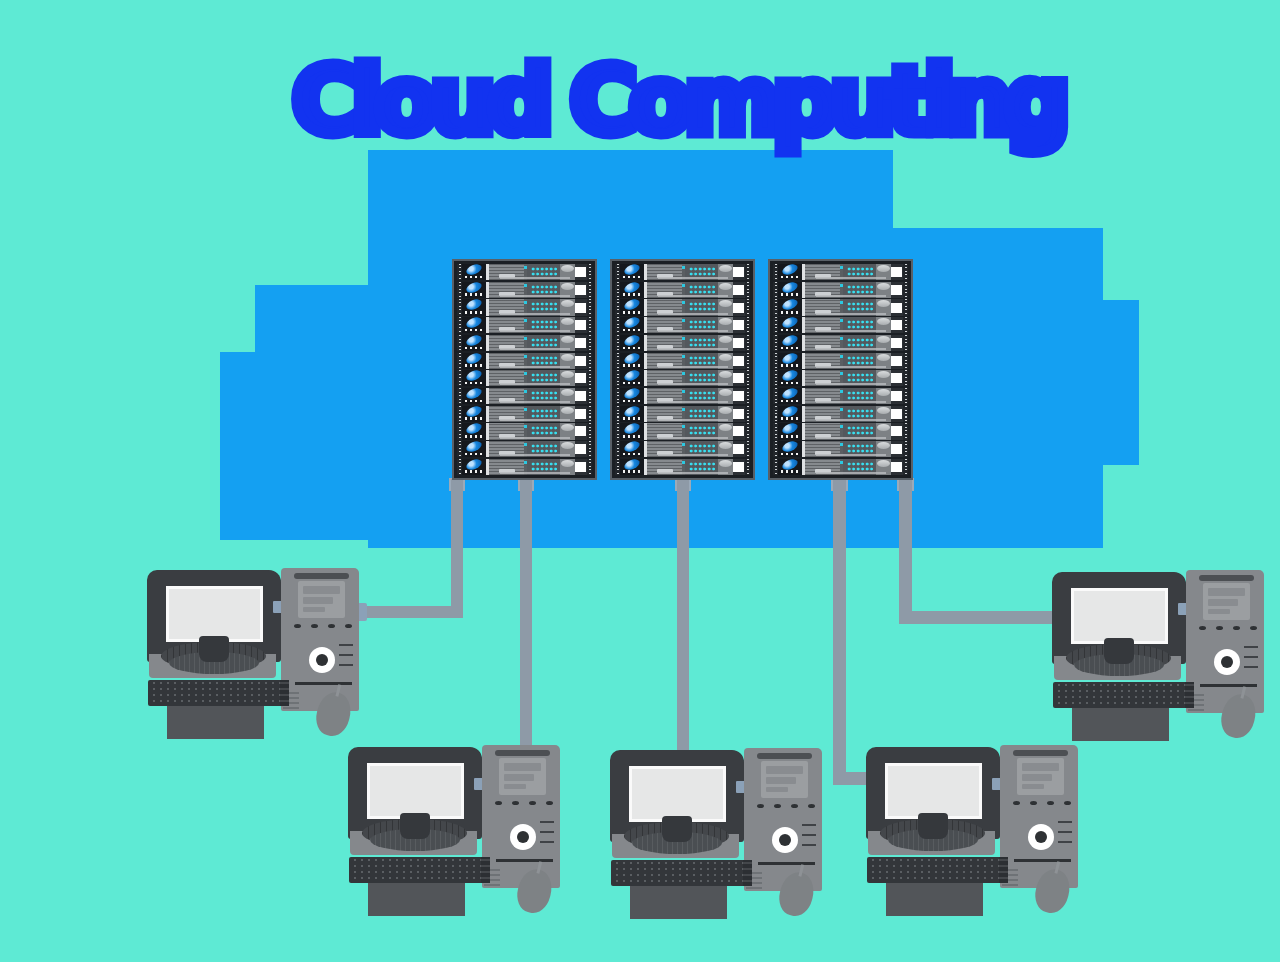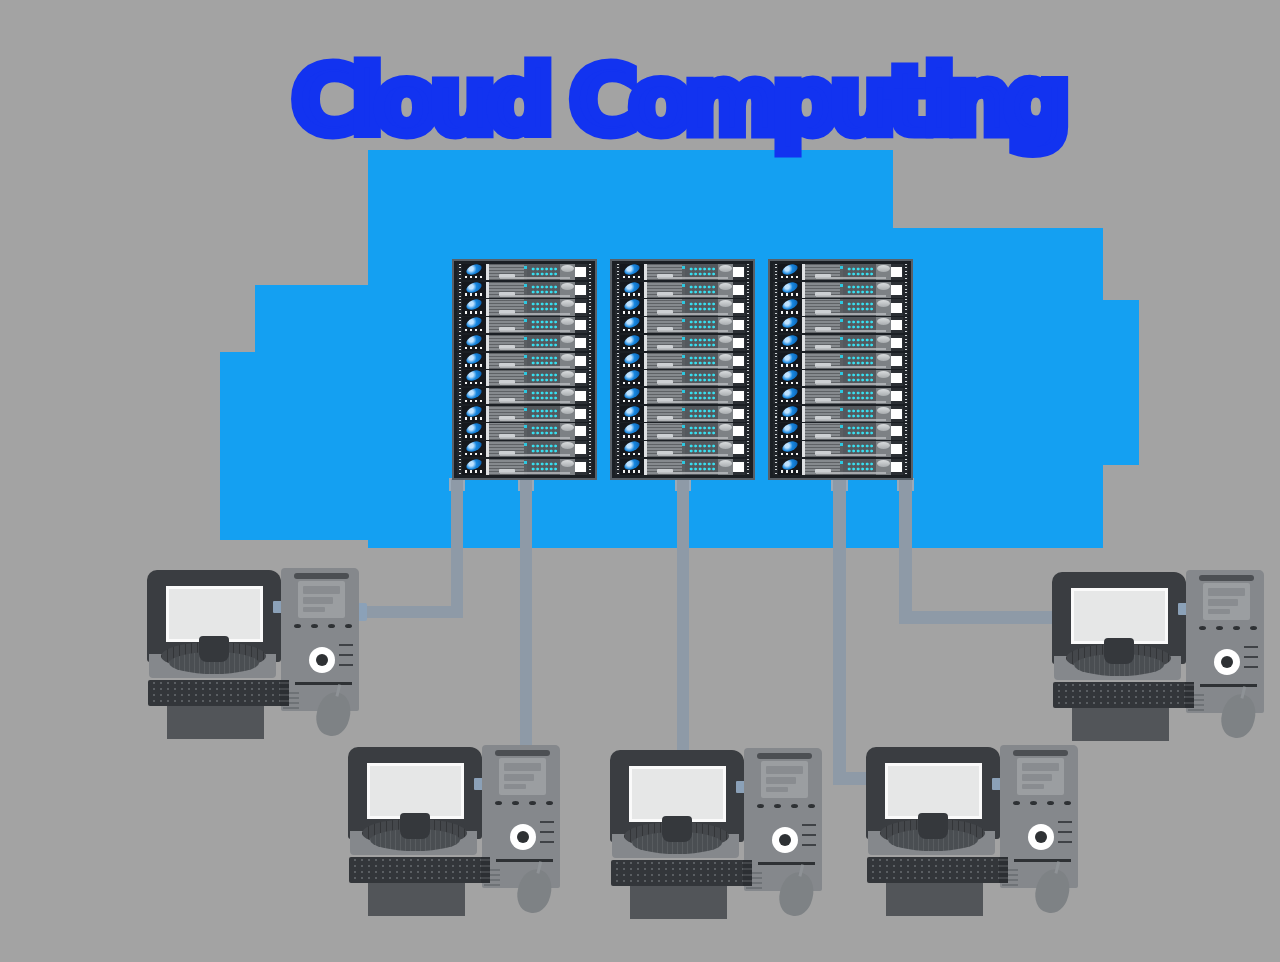--- a/index.html
+++ b/index.html
@@ -1,16 +1,16 @@
 <!DOCTYPE html>
 <html style="--title: #1233f0; --cable: #8e9aa7; --sleeve: #9baab9; --led: #37e0f1; --disc: #1787e0; --rackframe: #1b1f24; --mframe: #3a3d41; --screen: #e6e7e7; --tower: #85888c;"><head>
 <meta charset="utf-8">
 <style>
   html,body{margin:0;padding:0;background:#fff;}
-  .scene{position:relative;width:1280px;height:962px;background:#a3a3a3;overflow:hidden;
+  .scene{position:relative;width:1280px;height:962px;background:#5eead4;overflow:hidden;
          font-family:"DejaVu Sans","Liberation Sans",sans-serif;}
   .scene *{box-sizing:border-box;}
 
   
   .title{position:absolute;left:292px;top:56px;z-index:6;margin:0;white-space:nowrap;
          font-family:"DejaVu Sans",sans-serif;font-weight:bold;font-size:92px;
          letter-spacing:-8px;line-height:1;color:var(--title,#1233f0);
          -webkit-text-stroke:11px var(--title,#1233f0);
          text-shadow:3px 0 var(--title,#1233f0),-3px 0 var(--title,#1233f0),
                      0 3px var(--title,#1233f0),0 -3px var(--title,#1233f0);}

